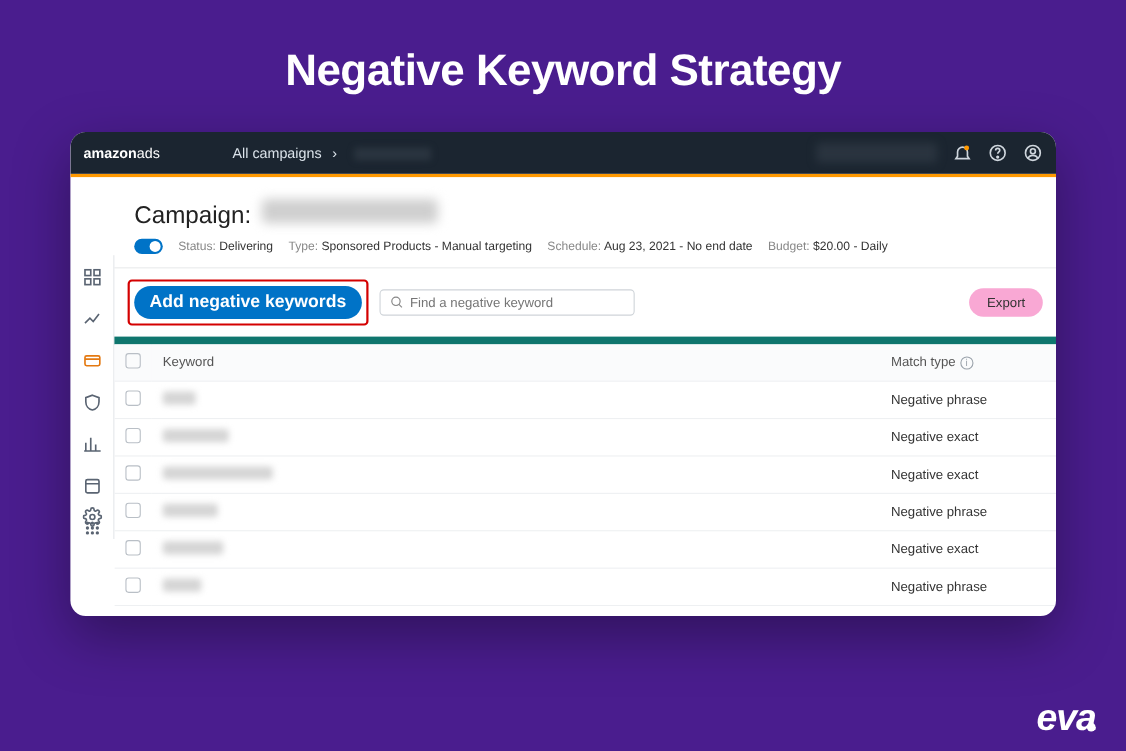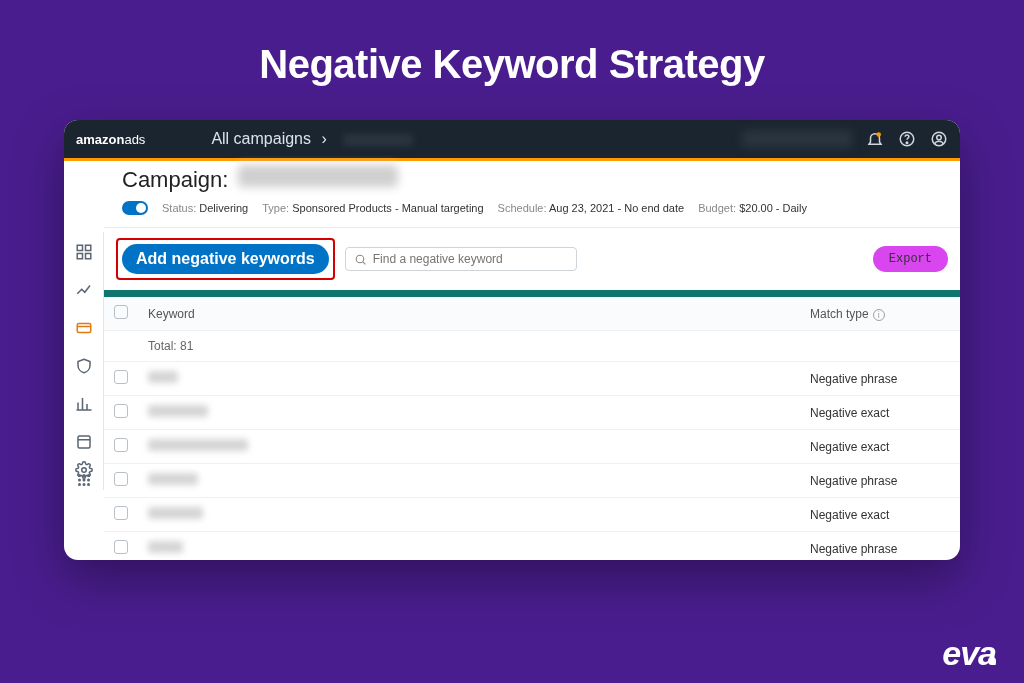--- a/index.html
+++ b/index.html
@@ -38,21 +38,21 @@
     color: #cfd6dd;
     font-size: 13px;
     padding: 0 12px;
     position: relative;
     gap: 44px;
   }
   .brand { font-weight: 700; letter-spacing: 0; color:#fff; }
   .brand-sub { font-weight: 300; }
   .breadcrumb {
     margin-left: 22px;
-    font-size: 16px;
+    font-size: 13px;
     color: #dbe3ea;
     text-align: right;
   }
   .breadcrumb .dim {
     display: inline-block;
     width: 70px;
     height: 12px;
     background: #2a343f;
     filter: blur(3px);
     border-radius: 3px;
@@ -177,28 +177,27 @@
     font-size: 12px;
     color:#777;
     width: 232px;
     gap:6px;
   }
   .search-wrap input {
     border:none; outline:none; font-size:12px; flex:1;
   }
   .export-btn {
     position:absolute; right:12px;
-    background:#d946ef;
+    background:#f9a8d4;
     border:none;
     border-radius: 14px;
     padding: 6px 16px;
     font-size: 12px;
     color:#333;
     cursor:pointer;
-    font-family:Liberation Mono, monospace;
   }
   .grid {
     border-top:7px solid #0f766e;
     font-size: 12px;
     color:#333;
     flex:1;
     overflow:auto;
     position:relative;
   }
   .grid table { width:100%; border-collapse: collapse; }
@@ -373,25 +372,20 @@
               <thead>
                 <tr>
                   <th style="width:34px;"><span class="chk"></span></th>
                   <th class="col-kw">Keyword</th>
                   <th class="col-mt">
                     <span>Match type</span><span class="info-ic">i</span>
                   </th>
                 </tr>
               </thead>
               <tbody>
-                <tr class="total-row">
-                  <td></td>
-                  <td><span>Total:</span> <span>81</span></td>
-                  <td></td>
-                </tr>
                 <tr>
                   <td><span class="chk"></span></td>
                   <td><span class="kwblur" style="width:30px;"></span></td>
                   <td>Negative phrase</td>
                 </tr>
                 <tr>
                   <td><span class="chk"></span></td>
                   <td><span class="kwblur" style="width:60px;"></span></td>
                   <td>Negative exact</td>
                 </tr>

